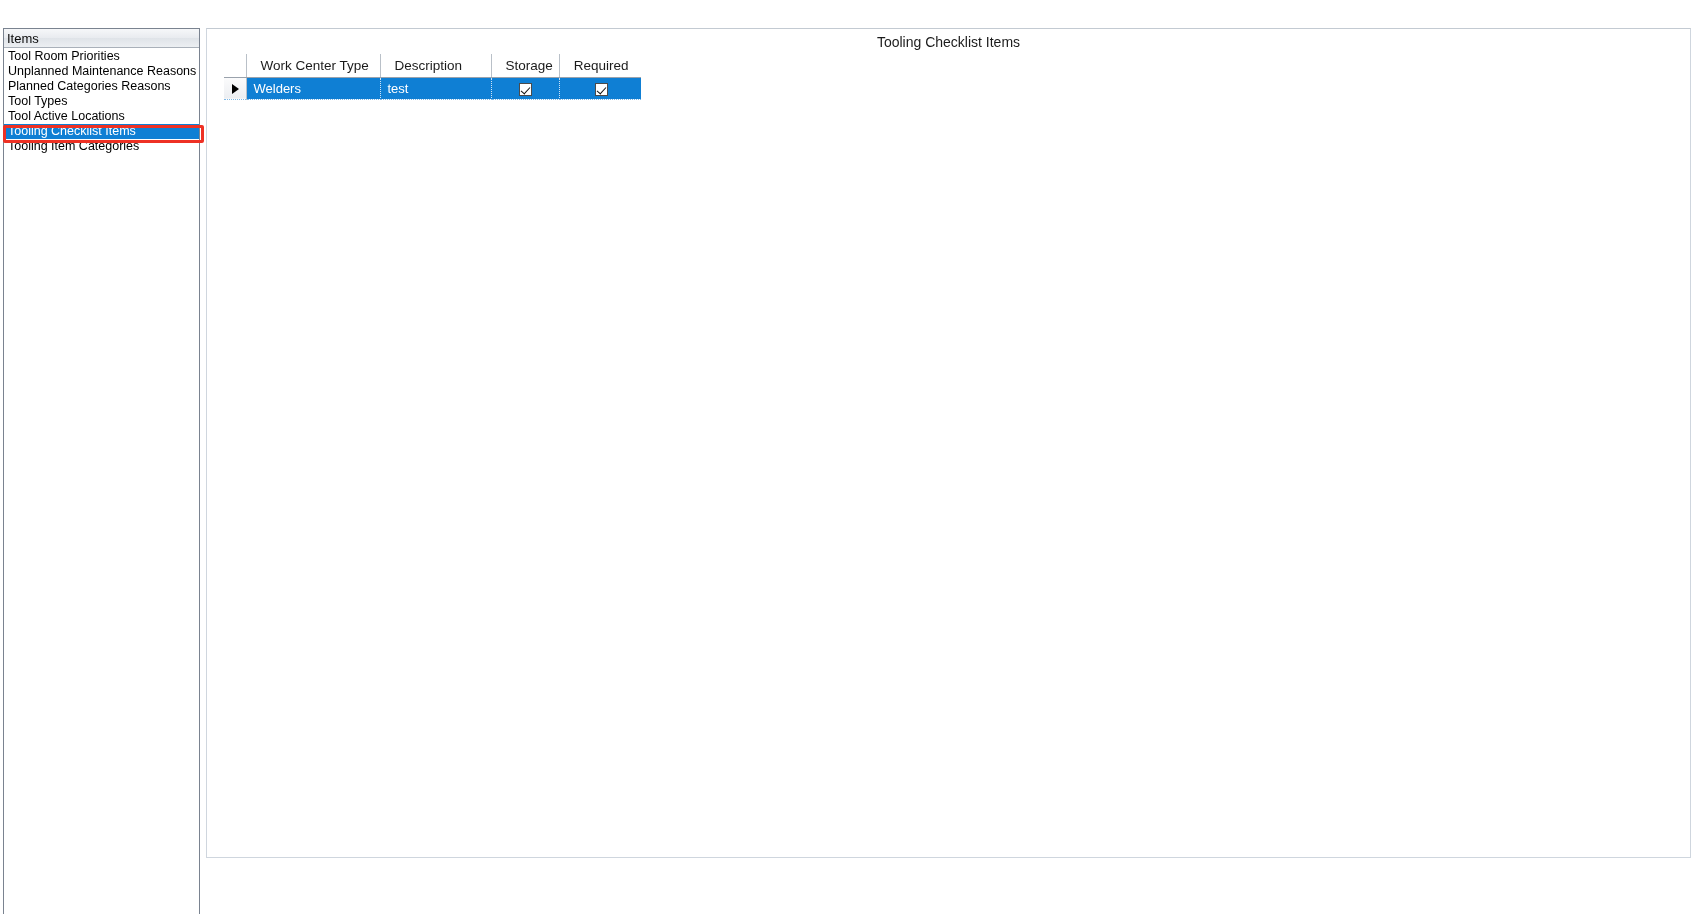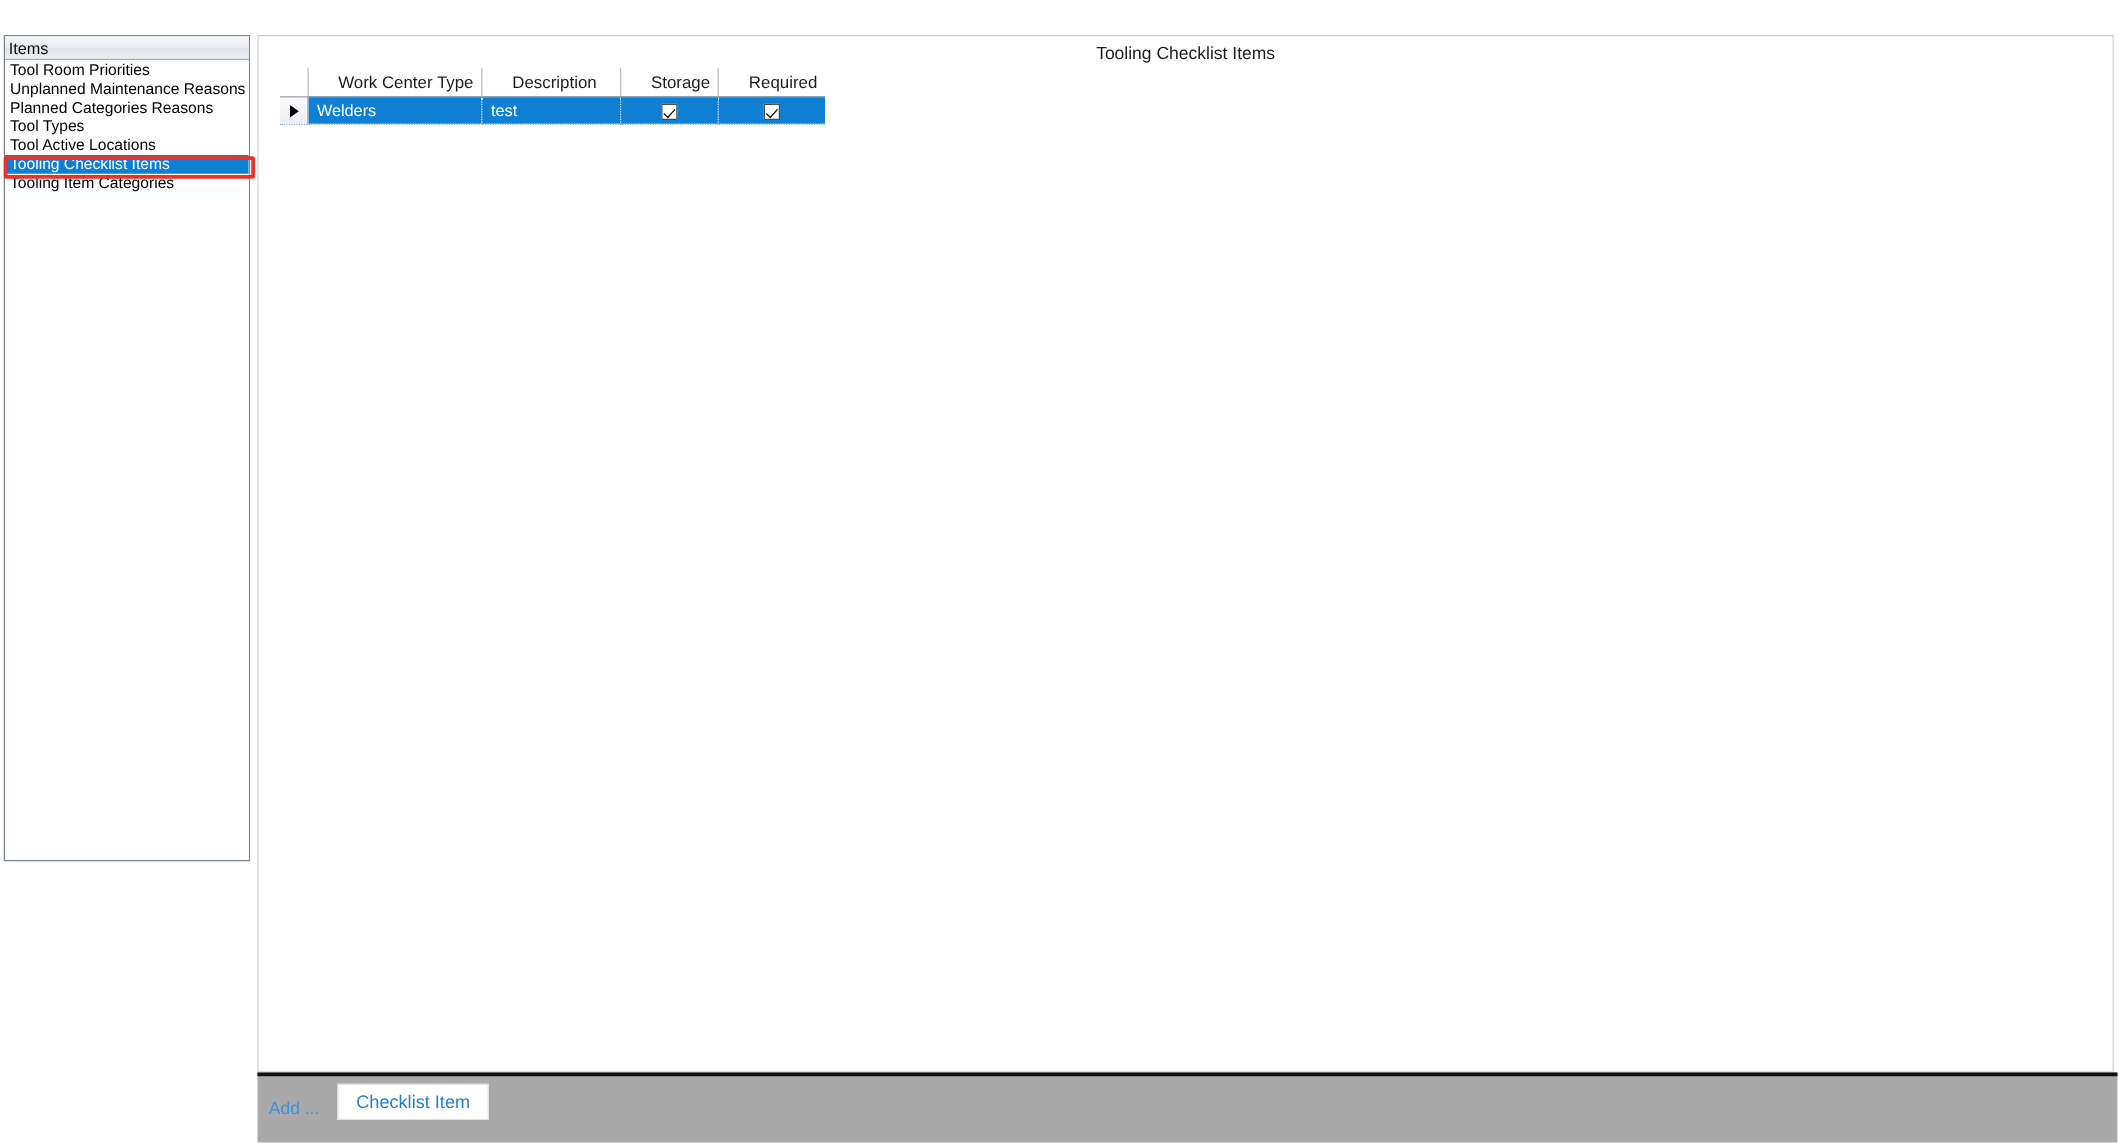--- a/index.html
+++ b/index.html
@@ -78,21 +78,21 @@
     cursor: pointer;
     user-select: none;
   }
 
   
   #items-panel {
     position: absolute;
     left: 3px;
     top: 28px;
     width: 197px;
-    height: 661px;
+    height: 887px;
     border: 1px solid #7a8390;
     background: #ffffff;
     box-sizing: border-box;
   }
   #items-panel-header {
     position: absolute;
     left: 0; top: 0;
     width: 100%;
     height: 19px;
     background: linear-gradient(to bottom, #f6f7f9 0%, #e8ebef 50%, #dfe3e8 51%, #eceff2 100%);
@@ -172,21 +172,21 @@
   }
   #data-grid .grid-header-row th {
     background: #ffffff;
     border-bottom: 1px solid #9aa2ac;
     border-right: 1px solid #b9c0c8;
     font-weight: normal;
     font-size: 13.5px;
     color: #1b1b1b;
     text-align: left;
     height: 23px;
-    padding: 0 6px 0 24px;
+    padding: 0 6px 0 14px;
     box-sizing: border-box;
     white-space: nowrap;
   }
   #data-grid .grid-header-row th.rowhead-col {
     width: 22px;
     padding: 0;
     border-right: 1px solid #b9c0c8;
   }
   .row-header-cell {
     width: 22px;
@@ -325,20 +325,14 @@
             <span class="grid-checkbox"></span>
           </td>
           <td class="cell cell-center" style="border-right:none">
             <span class="grid-checkbox"></span>
           </td>
         </tr>
       </tbody>
     </table>
   </div>
 
-  <div id="bottom-bar">
-    <div id="add-label">Add ...</div>
-    <div id="checklist-item-button">
-      <span>Checklist Item</span>
-    </div>
-  </div>
 
 </div>
 
 </body></html>

